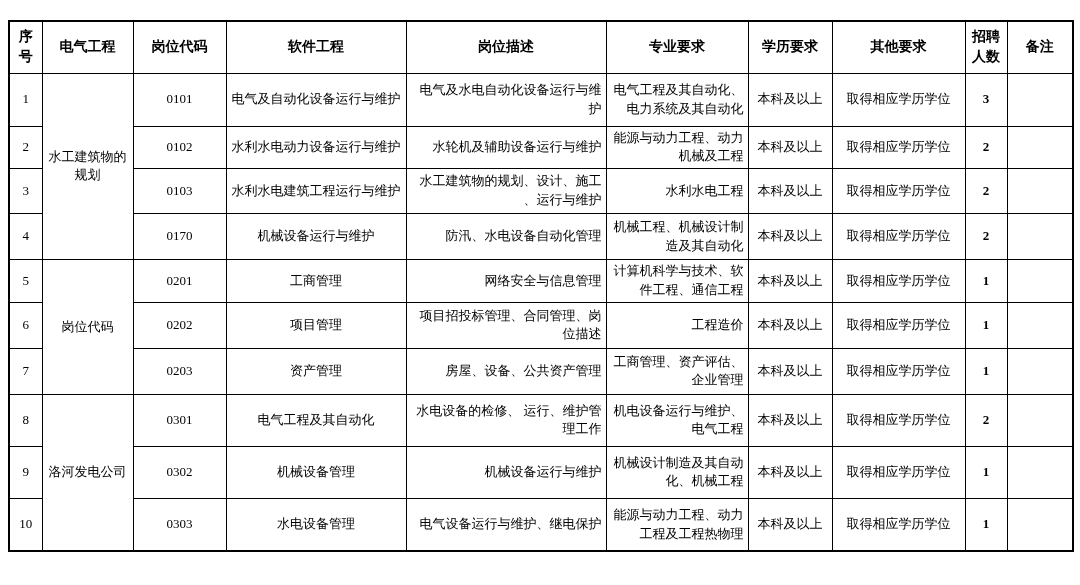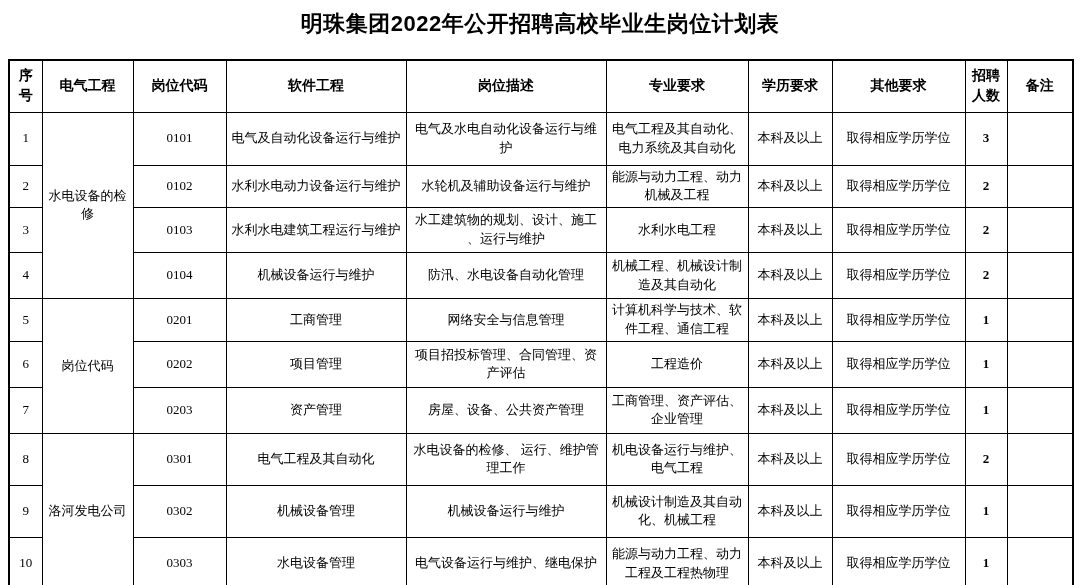--- a/index.html
+++ b/index.html
@@ -35,28 +35,27 @@
     line-break: anywhere;
     overflow: hidden;
   }
   .job-table th {
     font-weight: bold;
     text-align: center;
     font-size: 14px;
     height: 52px;
   }
   .c-center { text-align: center; }
-  .c-left   { text-align: center; }
+  .c-left   { text-align: right; }
   .c-bold   { font-weight: bold; font-size: 14px; }
 </style>
 </head>
 <body>
 
 <div>
-  <div class="title">明珠集团2022年公开招聘高校毕业生岗位计划表</div>
 
   <table class="job-table">
     <colgroup>
       <col style="width:33px">
       <col style="width:91px">
       <col style="width:93px">
       <col style="width:180px">
       <col style="width:200px">
       <col style="width:142px">
       <col style="width:84px">
@@ -74,21 +73,21 @@
           <th>专业要求</th>
           <th>学历要求</th>
           <th>其他要求</th>
           <th>招聘人数</th>
           <th>备注</th>
         </tr>
     </thead>
     <tbody>
         <tr style="height: 53px;">
           <td class="c-center">1</td>
-          <td class="c-center" rowspan="4">水电设备的检修</td>
+          <td class="c-center" rowspan="4">水工建筑物的规划</td>
           <td class="c-center">0101</td>
           <td class="c-center">电气及自动化设备运行与维护</td>
           <td class="c-left">电气及水电自动化设备运行与维护</td>
           <td class="c-left">电气工程及其自动化、电力系统及其自动化</td>
           <td class="c-center">本科及以上</td>
           <td class="c-center">取得相应学历学位</td>
           <td class="c-center c-bold">3</td>
           <td class="c-center"></td>
         </tr>
         <tr style="height: 42px;">
@@ -108,21 +107,21 @@
           <td class="c-center">水利水电建筑工程运行与维护</td>
           <td class="c-left">水工建筑物的规划、设计、施工、运行与维护</td>
           <td class="c-left">水利水电工程</td>
           <td class="c-center">本科及以上</td>
           <td class="c-center">取得相应学历学位</td>
           <td class="c-center c-bold">2</td>
           <td class="c-center"></td>
         </tr>
         <tr style="height: 46px;">
           <td class="c-center">4</td>
-          <td class="c-center">0104</td>
+          <td class="c-center">0170</td>
           <td class="c-center">机械设备运行与维护</td>
           <td class="c-left">防汛、水电设备自动化管理</td>
           <td class="c-left">机械工程、机械设计制造及其自动化</td>
           <td class="c-center">本科及以上</td>
           <td class="c-center">取得相应学历学位</td>
           <td class="c-center c-bold">2</td>
           <td class="c-center"></td>
         </tr>
         <tr style="height: 40px;">
           <td class="c-center">5</td>
@@ -133,21 +132,21 @@
           <td class="c-left">计算机科学与技术、软件工程、通信工程</td>
           <td class="c-center">本科及以上</td>
           <td class="c-center">取得相应学历学位</td>
           <td class="c-center c-bold">1</td>
           <td class="c-center"></td>
         </tr>
         <tr style="height: 46px;">
           <td class="c-center">6</td>
           <td class="c-center">0202</td>
           <td class="c-center">项目管理</td>
-          <td class="c-left">项目招投标管理、合同管理、资产评估</td>
+          <td class="c-left">项目招投标管理、合同管理、岗位描述</td>
           <td class="c-left">工程造价</td>
           <td class="c-center">本科及以上</td>
           <td class="c-center">取得相应学历学位</td>
           <td class="c-center c-bold">1</td>
           <td class="c-center"></td>
         </tr>
         <tr style="height: 46px;">
           <td class="c-center">7</td>
           <td class="c-center">0203</td>
           <td class="c-center">资产管理</td>

